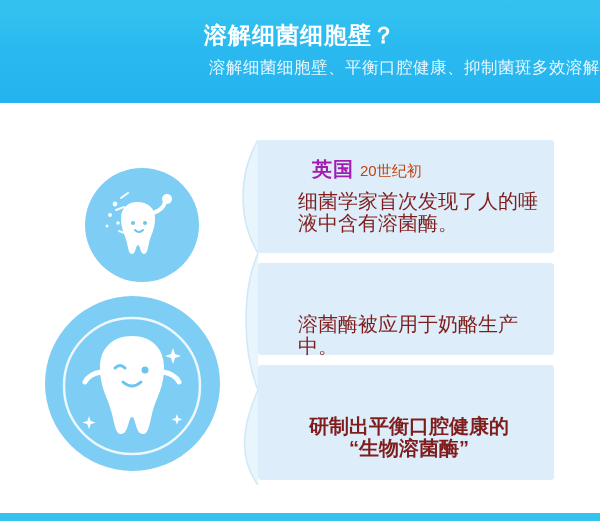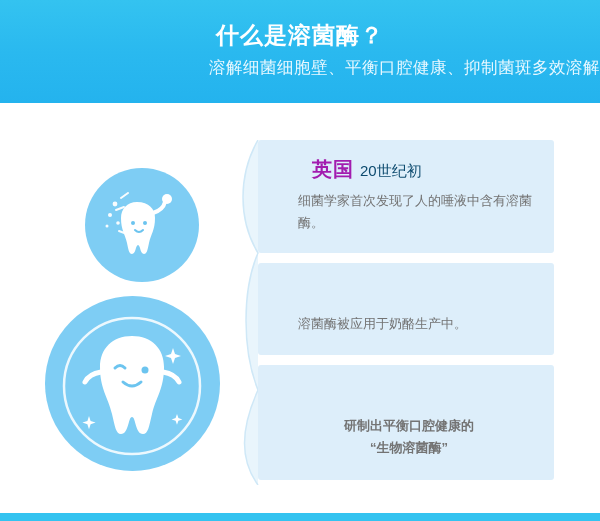--- a/index.html
+++ b/index.html
@@ -101,31 +101,31 @@
     white-space: nowrap;
   }
   .country {
     color: #a21caf;
     font-size: 20px;
     font-weight: bold;
     letter-spacing: 1px;
     margin-left: 36px;
   }
   .period {
-    color: #0c4a6e;
+    color: #c2410c;
     font-size: 15px;
     margin-left: 6px;
   }
   .card-body {
     position: absolute;
     left: 40px;
     right: 16px;
     top: 50px;
-    color: #737373;
-    font-size: 13px;
+    color: #7f1d1d;
+    font-size: 20px;
     line-height: 22px;
     text-align: left;
   }
   .card-3 .card-body { text-align: center; left: 28px; right: 22px; font-weight: bold; }
 
   
   .footer-bar {
     position: absolute;
     left: 0;
     top: 513px;
@@ -133,21 +133,21 @@
     height: 8px;
     background: #34c3f0;
   }
 </style>
 </head>
 <body>
 
 <div class="page">
 
   <div class="header">
-    <div class="header-title">什么是溶菌酶？</div>
+    <div class="header-title">溶解细菌细胞壁？</div>
     <div class="header-sub">溶解细菌细胞壁、平衡口腔健康、抑制菌斑多效溶解</div>
   </div>
 
   <div class="ill-small">
     <svg class="ill-svg" width="114" height="114" viewBox="0 0 114 114">
 
       <g fill="#ffffff" opacity="0.95">
         <circle cx="30" cy="36" r="2.4"></circle>
         <circle cx="25" cy="47" r="2.0"></circle>
         <circle cx="33" cy="55" r="1.8"></circle>

